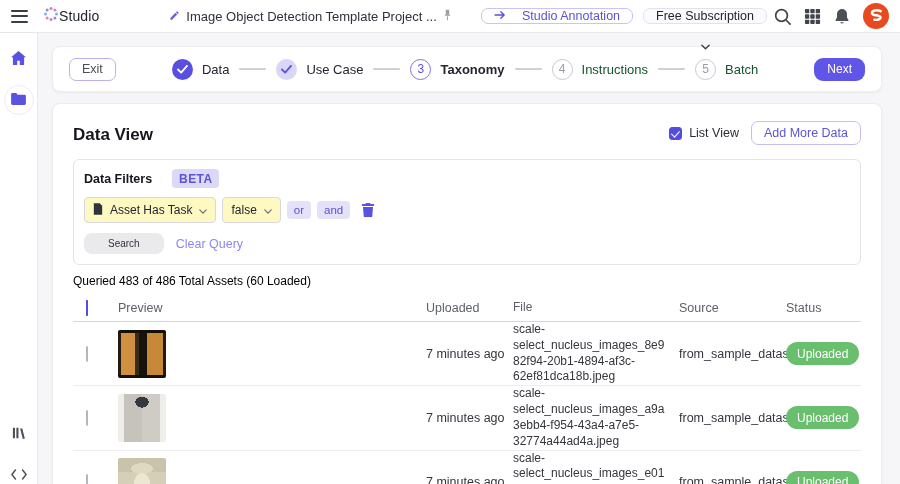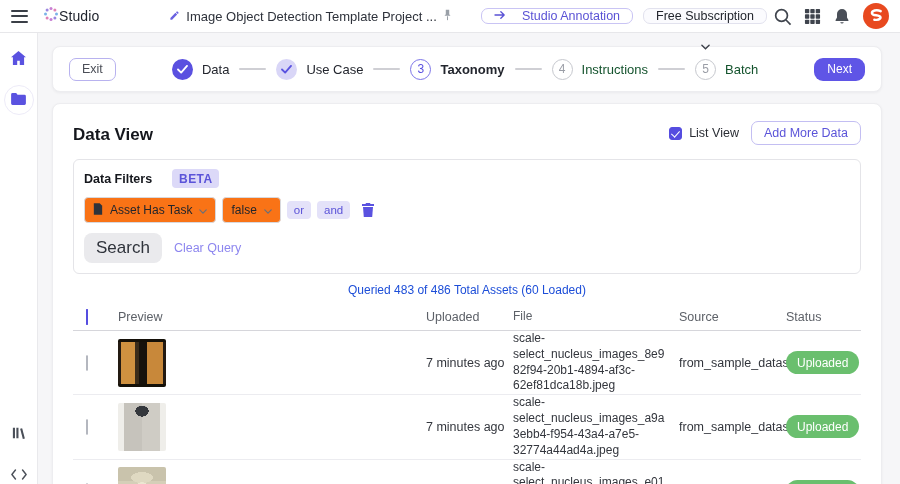--- a/index.html
+++ b/index.html
@@ -69,29 +69,29 @@
   .btn-add { height:24px; padding:0 12px; border:1px solid #c3bef2; border-radius:7px; background:#fff;
     color:#5b54d9; font-size:12.5px; cursor:pointer; }
 
   
   .filters { border:1px solid #e4e4e8; border-radius:6px; padding:9px 10px 10px; }
   .filters-head { display:flex; align-items:center; gap:20px; margin-bottom:9px; }
   .filters-title { font-size:12.5px; font-weight:700; color:#15171d; }
   .beta { background:#dcd9f8; color:#5b54d9; font-size:12px; font-weight:700; letter-spacing:.4px;
     padding:2.5px 7px; border-radius:4px; }
   .filter-row { display:flex; align-items:center; gap:6px; margin-bottom:10px; }
-  .select { height:23px; border:1px solid #d8d8dd; border-radius:4px; background:#f97316; display:flex;
+  .select { height:23px; border:1px solid #d8d8dd; border-radius:4px; background:#fef9c3; display:flex;
     align-items:center; gap:7px; padding:12px 8px; font-size:12px; color:#22252c; cursor:pointer; }
   .chip { background:#e4e2f9; color:#5b53d8; font-size:11.5px; padding:3px 7px; border-radius:4px; cursor:pointer; }
   .trash { width:20px; height:20px; display:flex; align-items:center; justify-content:center; cursor:pointer; margin-left:2px; }
   .filter-actions { display:flex; align-items:center; gap:12px; }
-  .btn-search { background:#eaeaed; border:none; border-radius:8px; padding:5px 12px; font-size:17px; color:#2f333b; cursor:pointer; }
+  .btn-search { background:#eaeaed; border:none; border-radius:8px; padding:5px 24px; font-size:10px; color:#2f333b; cursor:pointer; }
   .link-clear { color:#8d86ef; font-size:12.5px; cursor:pointer; }
 
-  .query-summary { text-align:center; font-size:12px; color:#1d4ed8; margin:9px 0 7px; }
+  .query-summary { text-align:left; font-size:12px; color:#000000; margin:9px 0 7px; }
 
   
   .table { width:100%; }
   .thead { display:flex; align-items:center; height:27px; border-bottom:1px solid #d6d6db;
     color:#5d6168; font-size:12.5px; }
   .trow { display:flex; align-items:center; min-height:60px; border-bottom:1px solid #ececf0; font-size:12.5px; color:#33363d; }
   .col-check { width:45px; padding-left:13px; }
   .col-preview { width:308px; }
   .col-uploaded { width:87px; }
   .col-file { width:166px; padding-right:14px; font-size:12px; line-height:1.32; overflow-wrap:anywhere; }

